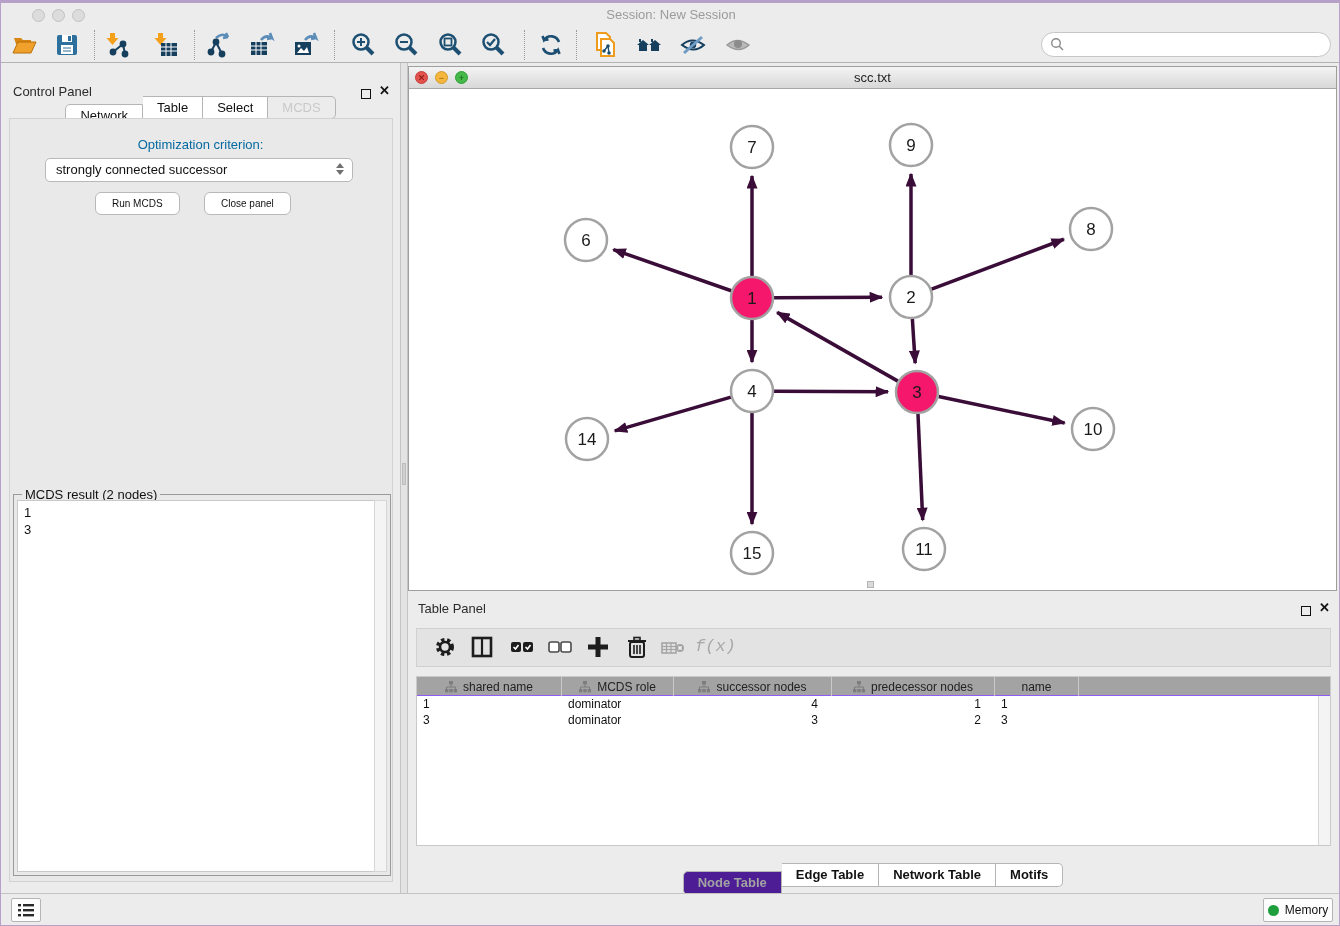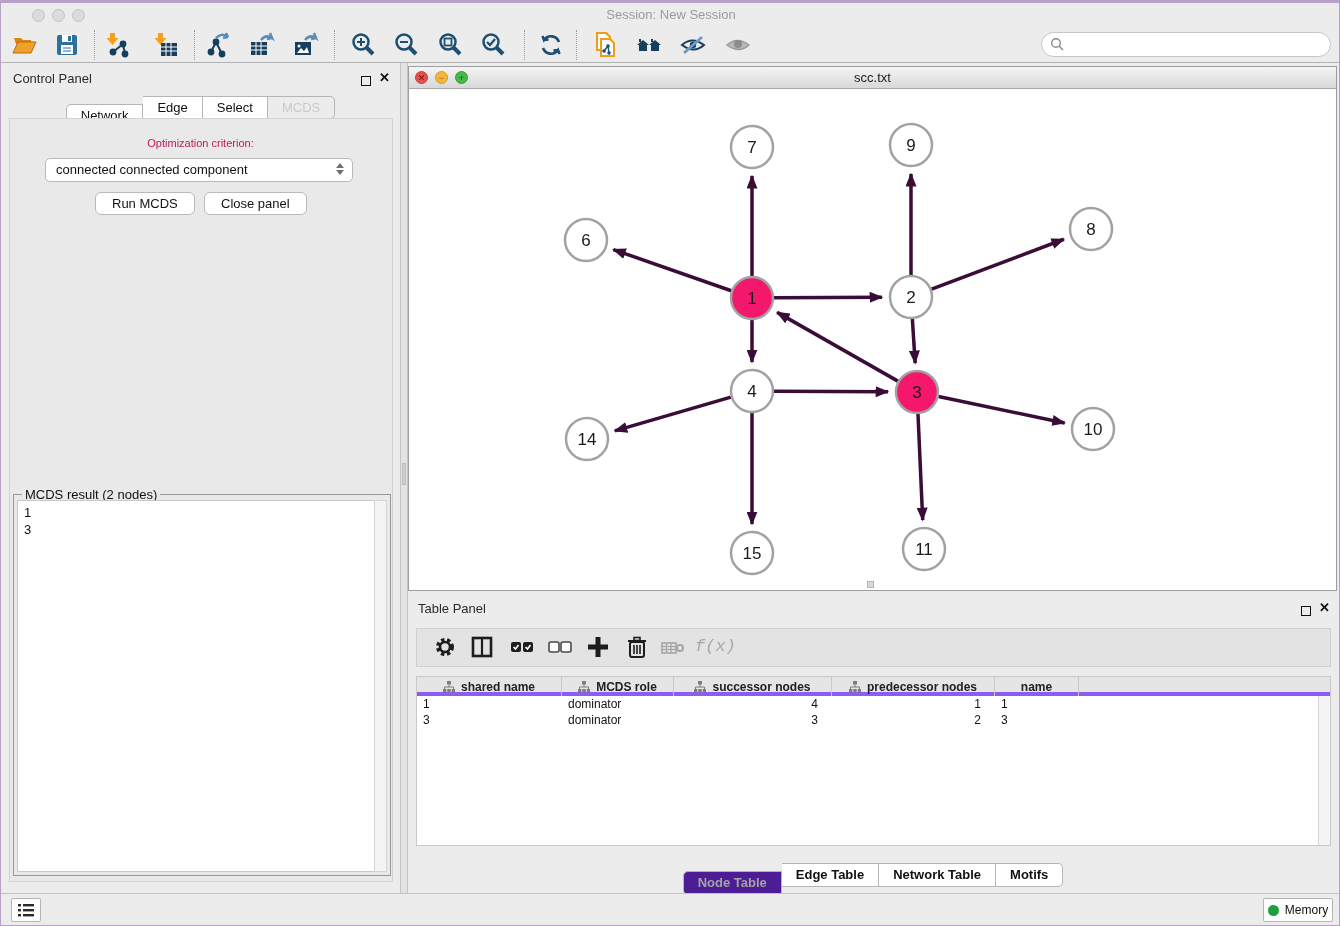--- a/index.html
+++ b/index.html
@@ -23,39 +23,39 @@
 
   
   .toolbar { left:0; top:27px; width:1340px; height:36px; background:#ececec; border-bottom:1px solid #b3b3b3; }
   .tb-icon { position:absolute; top:5px; width:26px; height:26px; cursor:pointer; }
   .tb-sep { position:absolute; top:3px; height:30px; width:0; border-left:1px dotted #9a9a9a; }
   .searchbox { position:absolute; left:1040px; top:5px; width:290px; height:25px; background:#fff;
     border:1px solid #c6c6c6; border-radius:13px; display:flex; align-items:center; padding-left:8px; }
   .searchbox input { border:none; outline:none; font-size:13px; width:250px; background:transparent; color:#333; }
 
   
-  .cp-header { left:0; top:63px; width:399px; height:32px;text-align:right; }
+  .cp-header { left:0; top:76px; width:399px; height:32px;text-align:right; }
   .panel-title { font-size:13px; color:#2b2b2b; }
   .panel-btn { font-size:13px; color:#111; cursor:pointer; line-height:14px; }
   .float-box { width:10px; height:10px; border:1.5px solid #111; display:inline-block; }
   .seg-group { display:flex; }
   .seg-btn { height:23px; line-height:21px; font-size:13px; color:#111; background:#fff;
     border:1px solid #b5b5b5; border-left:none; padding:0 14px; cursor:pointer; }
   .seg-btn:first-child { border-left:1px solid #b5b5b5; border-radius:5px 0 0 5px;margin-top:8px; }
   .seg-btn:last-child { border-radius:0 5px 5px 0; }
   .seg-btn.disabled-active { background:#ececec; color:#c9c9c9; }
   .cp-body { left:8px; top:118px; width:384px; height:764px; background:#e9e9e9; border:1px solid #d2d2d2; }
-  .opt-label { left:0; top:137px; width:399px; text-align:center; font-size:11px; color:#be185d; }
+  .opt-label { left:0; top:137px; width:399px; text-align:center; font-size:13px; color:#0369a1; }
   .dropdown { left:44px; top:158px; width:308px; height:24px; background:#fff; border:1px solid #b9b9b9;
     border-radius:5px; font-size:13px; color:#111; line-height:22px; padding-left:10px; cursor:pointer; }
   .dd-stepper { position:absolute; right:8px; top:4px; display:flex; flex-direction:column; gap:2px; }
   .tri-up { width:0; height:0; border-left:4px solid transparent; border-right:4px solid transparent; border-bottom:5px solid #707070; }
   .tri-down { width:0; height:0; border-left:4px solid transparent; border-right:4px solid transparent; border-top:5px solid #707070; }
   .cp-btn { position:absolute; top:192px; height:23px; background:#fff; border:1px solid #b9b9b9;
-    border-radius:6px; font-size:13px; color:#111; padding:0 16px; cursor:pointer; font-family:"Liberation Sans",sans-serif; }
+    border-radius:6px; font-size:10px; color:#111; padding:0 16px; cursor:pointer; font-family:"Liberation Sans",sans-serif; }
   .result-group { left:12px; top:494px; width:378px; height:382px; border:1px solid #9a9a9a; }
   .result-label { position:absolute; left:8px; top:-8px; background:#e9e9e9; padding:0 3px; font-size:13px; color:#111; }
   .result-inner { position:absolute; left:3px; top:5px; width:358px; height:372px; background:#fff; border:1px solid #c9c9c9; }
   .result-scroll { position:absolute; right:3px; top:5px; width:13px; height:372px; background:#f4f4f4; border:1px solid #d5d5d5; }
   .result-line { font-size:13px; color:#111; padding-left:6px; line-height:17px; }
 
   
   .vsplit { left:399px; top:63px; width:8px; height:830px; background:#e3e3e3; border-left:1px solid #c4c4c4; border-right:1px solid #c4c4c4; }
   .vsplit-grip { position:absolute; left:1px; top:400px; width:4px; height:22px; background:#cfcfcf; border:1px solid #bdbdbd; }
 
@@ -69,21 +69,21 @@
   .tl-close { left:6px;  background:#e3524d; border:1px solid #c33e3a; color:#7c120f; }
   .tl-min   { left:26px; background:#f5b63e; border:1px solid #d29a2a; color:#8a5d05; }
   .tl-max   { left:46px; background:#46b94a; border:1px solid #2f9e35; color:#0b5b10; }
   .net-grip { position:absolute; left:458px; bottom:2px; width:7px; height:7px; background:#d9d9d9; border:1px solid #b5b5b5; }
 
   
   .tp-header { left:407px; top:595px; width:930px; height:26px; }
   .tp-toolbar { left:415px; top:628px; width:915px; height:39px; background:#e3e3e3; border:1px solid #d0d0d0; }
   .tp-tb-icon { position:absolute; top:6px; width:26px; height:26px; cursor:pointer; text-align:center; }
   .tp-table { left:415px; top:676px; width:915px; height:170px; background:#fff; border:1px solid #c9c9c9; }
-  .th-row { display:flex; height:19px; background:#e5e5e5; border-bottom:4px solid #8b5cf6;font-weight:bold; }
+  .th-row { display:flex; height:19px; background:#a3a3a3; border-bottom:1px solid #8b5cf6; }
   .th-cell { display:flex; align-items:center; justify-content:center; gap:6px; font-size:12px; color:#222;
     border-right:1px solid #c9c9c9; height:19px; cursor:pointer; }
   .td-row { display:flex; height:16px; }
   .td-cell { font-size:12px; color:#111; padding:1px 6px 0 6px; overflow:hidden; white-space:nowrap; }
   .num { text-align:right; padding-right:14px; }
   .tbl-vscroll { position:absolute; right:0px; top:19px; width:12px; height:149px; background:#f4f4f4; border-left:1px solid #d5d5d5; }
   .tp-tabs { left:407px; top:863px; width:930px; display:flex; justify-content:center; }
   .tp-tabs .seg-btn { font-weight:bold; height:24px; line-height:22px; }
   .tp-tabs .seg-btn.sel { background:#4c1d95; color:#a3a3a3; }
 
@@ -256,29 +256,29 @@
 </div>
 
 <div class="abs cp-header">
   <span class="panel-title abs" style="left:12px; top:8px;">Control Panel</span>
   <span class="abs" style="left:360px; top:9px;"><span class="float-box"></span></span>
   <span class="panel-btn abs" style="left:378px; top:8px; font-weight:bold;">✕</span>
 </div>
 <div class="abs" style="left:0; top:96px; width:399px; display:flex; justify-content:center;">
   <div class="seg-group">
     <span class="seg-btn">Network</span>
-    <span class="seg-btn">Edge</span>
+    <span class="seg-btn">Table</span>
     <span class="seg-btn">Select</span>
     <span class="seg-btn disabled-active">MCDS</span>
   </div>
 </div>
 <div class="abs cp-body"></div>
 <div class="abs opt-label">Optimization criterion:</div>
 <div class="abs dropdown">
-  <span>connected connected component</span>
+  <span>strongly connected successor</span>
   <span class="dd-stepper">
       <span class="tri-up"></span>
       <span class="tri-down"></span>
     </span>
 </div>
 <button class="cp-btn" style="left:94px;">Run MCDS</button>
 <button class="cp-btn" style="left:203px;">Close panel</button>
 <div class="abs result-group">
   <span class="result-label">MCDS result (2 nodes)</span>
   <div class="result-inner">

